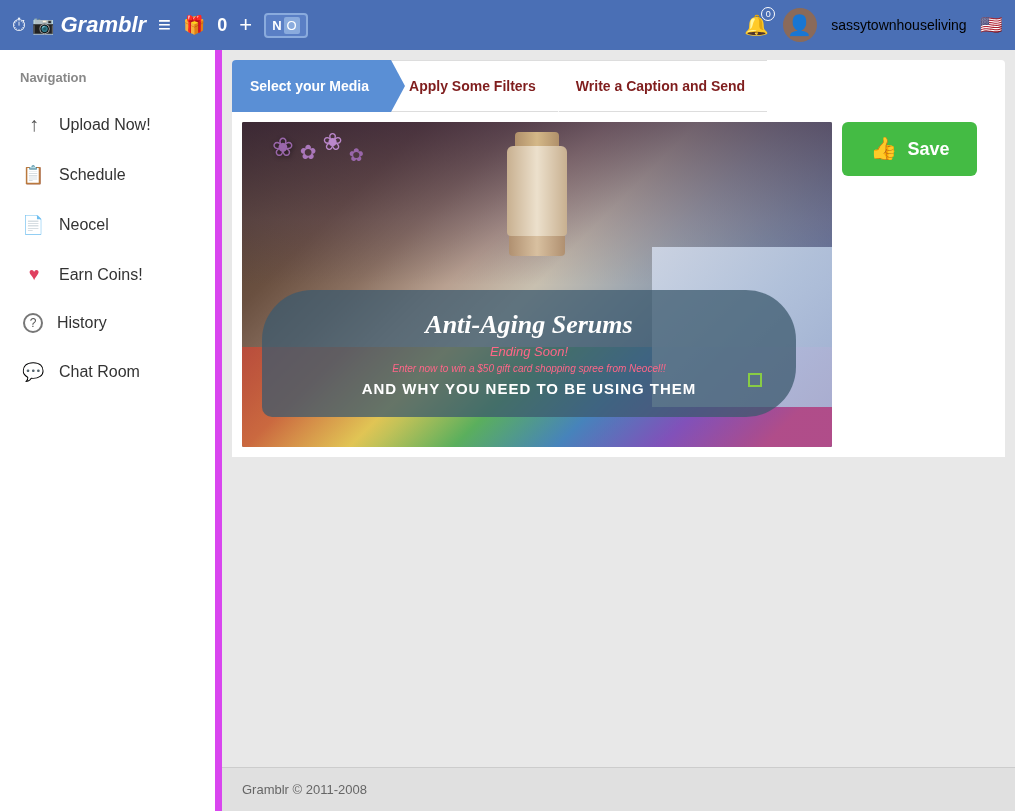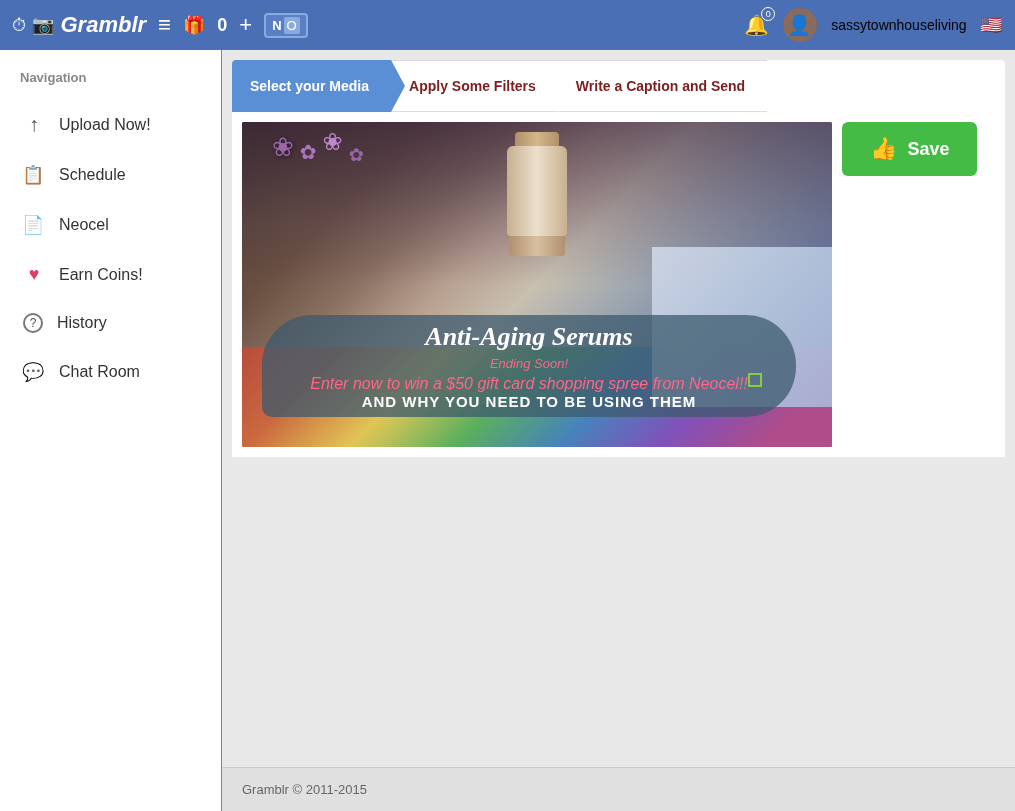--- a/index.html
+++ b/index.html
@@ -117,21 +117,21 @@
     
     .layout {
       display: flex;
       height: 761px;
     }
 
     
     .sidebar {
       width: 222px;
       background: white;
-      border-right: 1px solid #d946ef;
+      border-right: 7px solid #d946ef;
       padding: 20px 0;
       flex-shrink: 0;
       display: flex;
       flex-direction: column;
       justify-content: flex-end;
     }
     .sidebar-section-label {
       font-size: 13px;
       color: #888;
       font-weight: 600;
@@ -255,41 +255,42 @@
       position: relative;
     }
     
     .text-bubble {
       position: absolute;
       bottom: 30px;
       left: 20px;
       right: 36px;
       background: rgba(60, 90, 110, 0.75);
       border-radius: 50px 50px 50px 10px;
-      padding: 7px 30px;
+      padding: 20px 30px;
       text-align: center;
     }
     .bubble-title {
       font-family: Georgia, serif;
       font-size: 26px;
       font-style: italic;
       color: white;
       font-weight: bold;
       margin-bottom: 4px;
     }
     .bubble-subtitle {
       font-size: 13px;
       color: #ff6688;
       font-style: italic;
       margin-bottom: 4px;
     }
     .bubble-body {
-      font-size: 16px;
+      font-size: 10px;
       color: #ff6688;
       font-style: italic;
+      margin-bottom: 6px;
     }
     .bubble-footer {
       font-size: 15px;
       font-weight: bold;
       color: white;
       text-transform: uppercase;
       letter-spacing: 1px;
     }
     
     .image-marker {
@@ -464,17 +465,17 @@
         </div>
 
         <button class="save-btn">
           <span style="font-size:22px;">👍</span>
           <span>Save</span>
         </button>
       </div>
     </div>
 
     <div class="footer">
-      <span>Gramblr © 2011-2015</span>
+      <span>Gramblr © 2011-2008</span>
     </div>
 
   </main>
 </div>
 
 </body></html>

